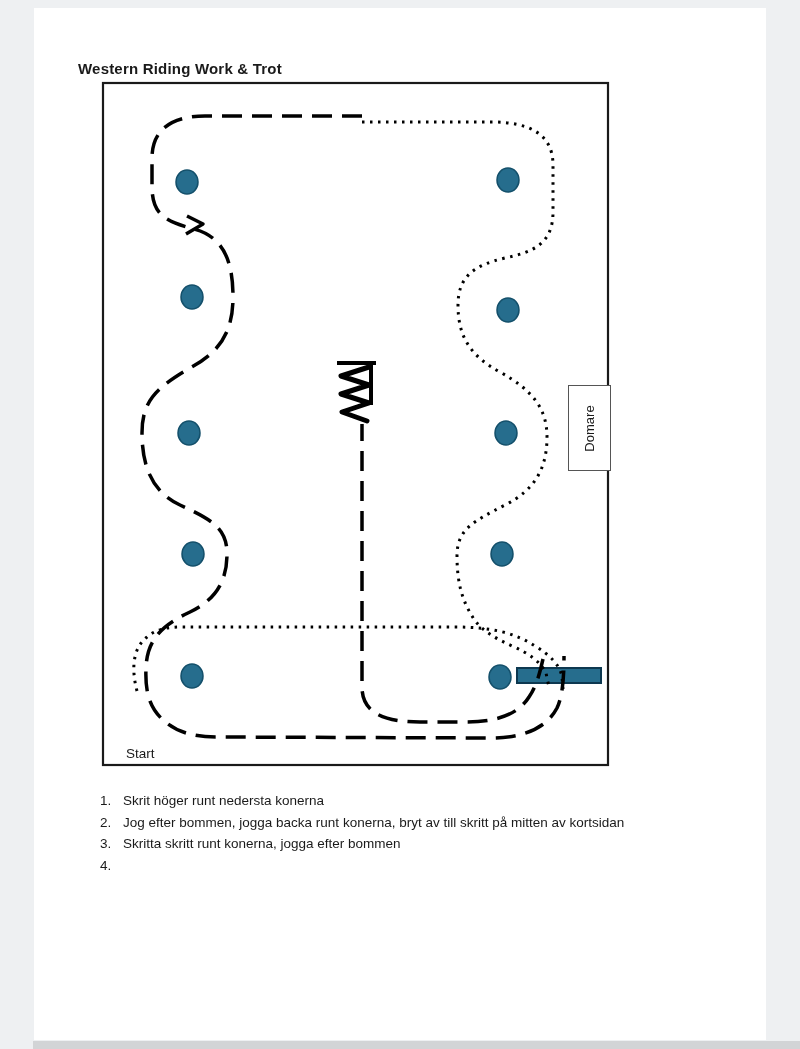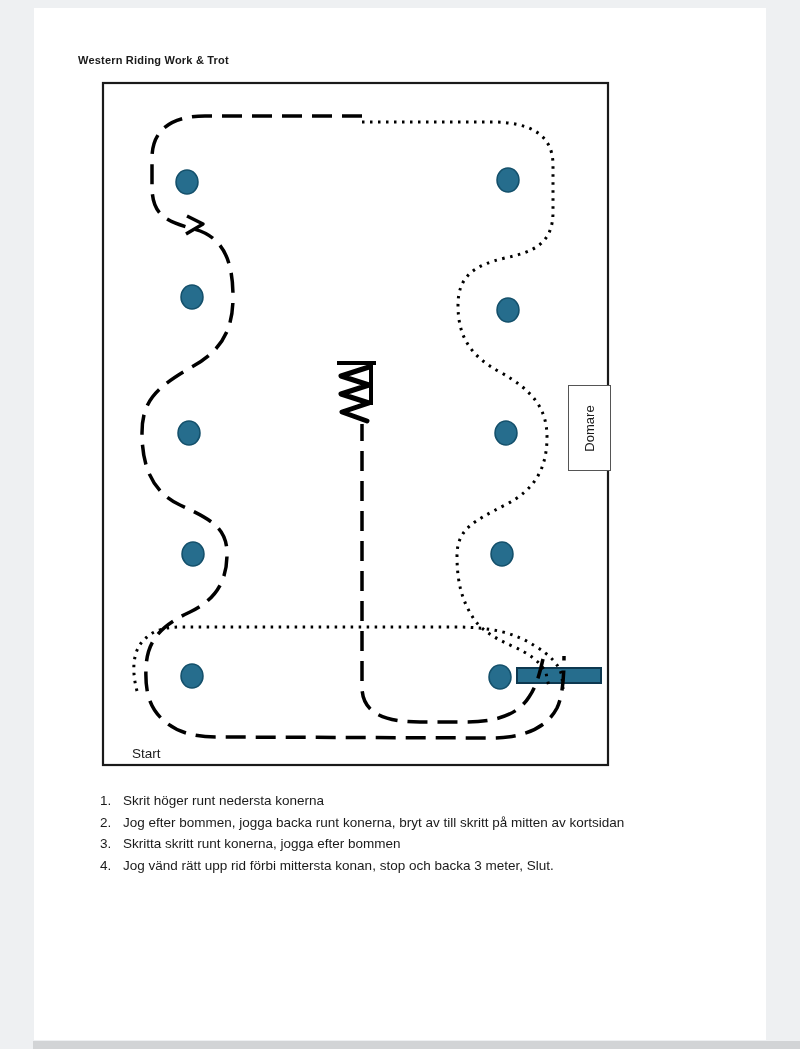--- a/index.html
+++ b/index.html
@@ -1,22 +1,22 @@
 <!DOCTYPE html>
 <html><head>
 <meta charset="utf-8">
 <style>
   html,body{margin:0;padding:0;}
   body{font-family:"Liberation Sans",sans-serif;}
   .canvas{position:relative;width:800px;height:1049px;background:#eef0f2;overflow:hidden;}
   .page{position:absolute;left:34px;top:8px;width:732px;height:1032px;background:#ffffff;}
   .page-shadow{position:absolute;left:33px;top:1041px;width:767px;height:8px;background:#d2d4d6;}
   .diagram-svg{position:absolute;left:0;top:0;width:800px;height:1049px;}
-  .doc-title{position:absolute;left:78px;top:54px;font-size:11px;font-weight:bold;color:#1a1a1a;letter-spacing:.2px;}
-  .start-label{position:absolute;left:132px;top:746px;font-size:13.5px;color:#1a1a1a;}
+  .doc-title{position:absolute;left:78px;top:60px;font-size:15px;font-weight:bold;color:#1a1a1a;letter-spacing:.2px;}
+  .start-label{position:absolute;left:126px;top:746px;font-size:13.5px;color:#1a1a1a;}
   .judge-box{position:absolute;background:#ffffff;border:1px solid #555;display:flex;align-items:center;justify-content:center;}
   .judge-box span{transform:rotate(-90deg);white-space:nowrap;font-size:13px;color:#1a1a1a;}
   .instructions{position:absolute;left:100px;top:790px;width:600px;}
   .instr-row{display:flex;font-size:13.5px;color:#1a1a1a;line-height:21.6px;}
   .instr-num{width:15px;flex:0 0 15px;}
   .instr-text{margin-left:8px;white-space:nowrap;}
 </style>
 </head>
 <body>
 
@@ -62,18 +62,17 @@
     <div class="instr-row">
       <span class="instr-num">2.</span>
       <span class="instr-text">Jog efter bommen, jogga backa runt konerna, bryt av till skritt på mitten av kortsidan</span>
     </div>
     <div class="instr-row">
       <span class="instr-num">3.</span>
       <span class="instr-text">Skritta skritt runt konerna, jogga efter bommen</span>
     </div>
     <div class="instr-row">
       <span class="instr-num">4.</span>
-      <span class="instr-text">Jog vänd rätt upp rid förbi mittersta konan, stop och backa 3 meter, Slut.</span>
     </div>
   </div>
 
   <div class="page-shadow"></div>
 </div>
 
 </body></html>

